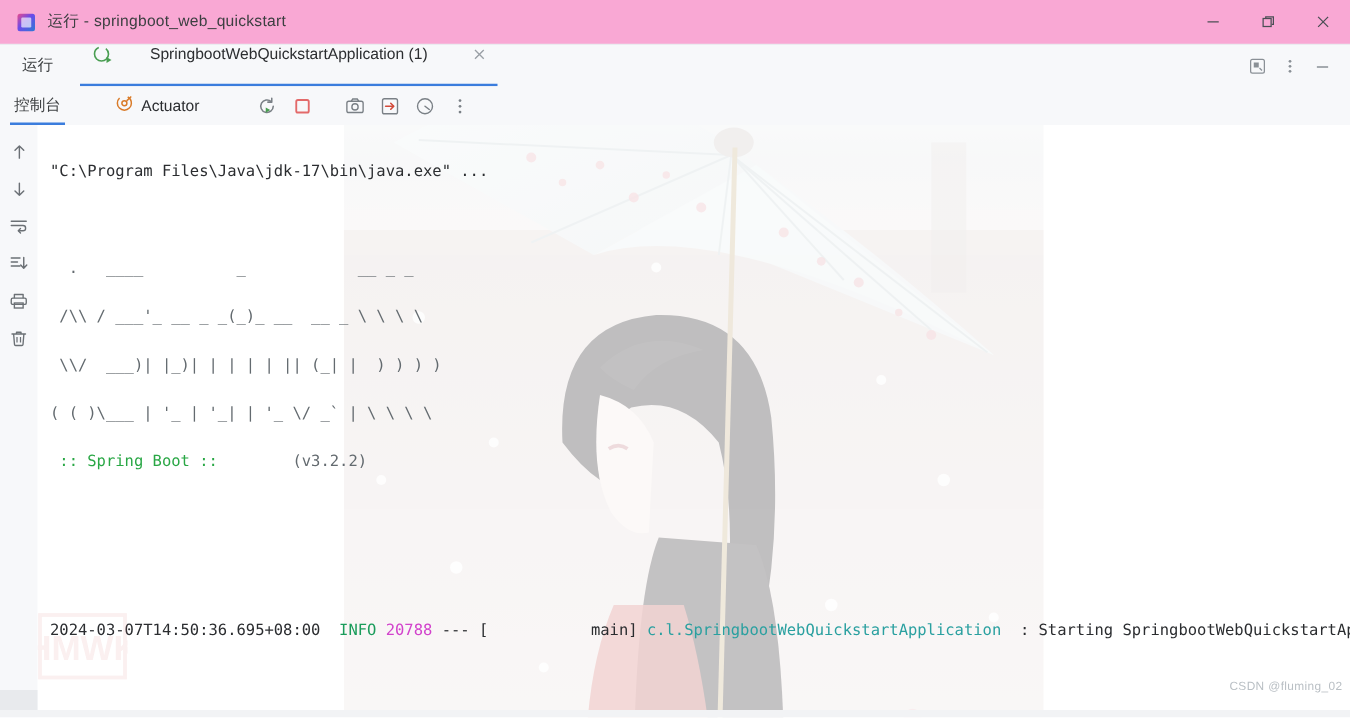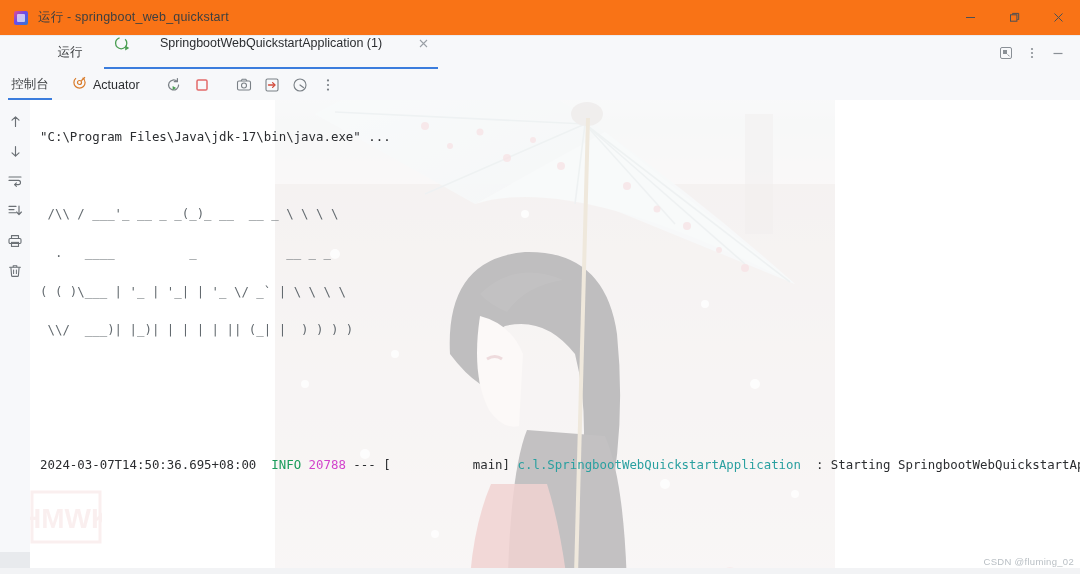--- a/index.html
+++ b/index.html
@@ -14,21 +14,21 @@
     position: relative;
     width: 1080px; height: 574px;
     background: #f7f8fa;
     overflow: hidden;
   }
 
   
   .titlebar {
     position: absolute; top: 0; left: 0;
     width: 1080px; height: 36px;
-    background: #f97316;
+    background: #f9a8d4;
     display: flex; align-items: center;
     border-bottom: 1px solid #ebecf0;
   }
   .app-icon {
     width: 14px; height: 14px; margin-left: 14px; margin-right: 10px;
     background: linear-gradient(135deg,#e94b8c 0%, #6b4be9 45%, #2d7bd4 100%);
     border-radius: 2px; flex: none;
     position: relative;
   }
   .app-icon::after {
@@ -54,21 +54,20 @@
   .tabbar {
     position: absolute; top: 36px; left: 0;
     width: 1080px; height: 33px;
     background: #f7f8fa;
     display: flex; align-items: center;
   }
   .side-label {
     width: 60px; text-align: center;
     font-size: 12.5px; color: #3c3f41;
     flex: none;
-    margin-left: 40px;
   }
   .run-tab {
     position: relative;
     display: flex; 
     height: 33px; padding: 0 8px 0 10px;
     margin-left: 4px;
     gap: 24px;
   }
   .run-tab .tab-underline {
     position: absolute; left: 0; right: 0; bottom: 0;
@@ -89,20 +88,21 @@
     width: 24px; height: 24px;
     display: flex; align-items: center; justify-content: center;
   }
 
   
   .toolbar {
     position: absolute; top: 69px; left: 0;
     width: 1080px; height: 31px;
     display: flex; align-items: center;
     background: #f7f8fa;
+    gap: 20px;
   }
   .console-label {
     width: 60px; text-align: center; position: relative;
     font-size: 12.5px; color: #3c3f41; height: 31px;
     display: flex; align-items: center; justify-content: center;
     flex: none;
   }
   .console-label .ul {
     position: absolute; left: 8px; right: 8px; bottom: 0;
     height: 2.5px; background: #3b7ddd;
@@ -172,21 +172,21 @@
   .msg { color: #2b2d30; }
 
   
   .wm-left {
     position: absolute; left: 0px; bottom: 22px;
     width: 72px; height: 62px;
     opacity: .10;
     pointer-events: none;
   }
   .wm-right {
-    position: absolute; right: 6px; bottom: 7px;
+    position: absolute; right: 6px; bottom: 19px;
     font-family: "Liberation Sans", sans-serif;
     font-size: 9.5px; color: #b9bfc4;
     letter-spacing: .3px;
     pointer-events: none;
   }
   .bottom-strip {
     position: absolute; left: 0; bottom: 0;
     width: 1080px; height: 6px; background: #f2f3f5;
   }
   .left-bottom-block {
@@ -446,24 +446,25 @@
             <circle cx="500" cy="560" r="6"></circle>
           <circle cx="410" cy="580" r="6"></circle>
             <circle cx="72" cy="540" r="6"></circle>
         </g>
       </svg>
     </div>
 
     <div class="code">
 <div class="cmdline">"C:\Program Files\Java\jdk-17\bin\java.exe" ...</div>
 <div class="blank"></div>
+<div class="banner">  .   ____          _            __ _ _</div>
 <div class="banner"> /\\ / ___'_ __ _ _(_)_ __  __ _ \ \ \ \</div>
-<div class="banner">  .   ____          _            __ _ _</div>
+<div class="banner"> \\/  ___)| |_)| | | | | || (_| |  ) ) ) )</div>
 <div class="banner">( ( )\___ | '_ | '_| | '_ \/ _` | \ \ \ \</div>
-<div class="banner"> \\/  ___)| |_)| | | | | || (_| |  ) ) ) )</div>
+<div><span class="banner-green"> :: Spring Boot :: </span><span class="banner">       (v3.2.2)</span></div>
 <div class="blank"></div>
 <div class="blank"></div>
 
 <div class="logline"><span class="ts">2024-03-07T14:50:36.695+08:00</span><span>  </span><span class="lvl">INFO</span><span> </span><span class="pid">20788</span><span> </span><span class="dash">---</span><span> [           </span><span class="thread">main</span><span>] </span><span class="logger">c.l.SpringbootWebQuickstartApplication</span><span>  : </span><span class="msg">Starting SpringbootWebQuickstartApplication usi</span></div>
 
 
 
 
 
 

